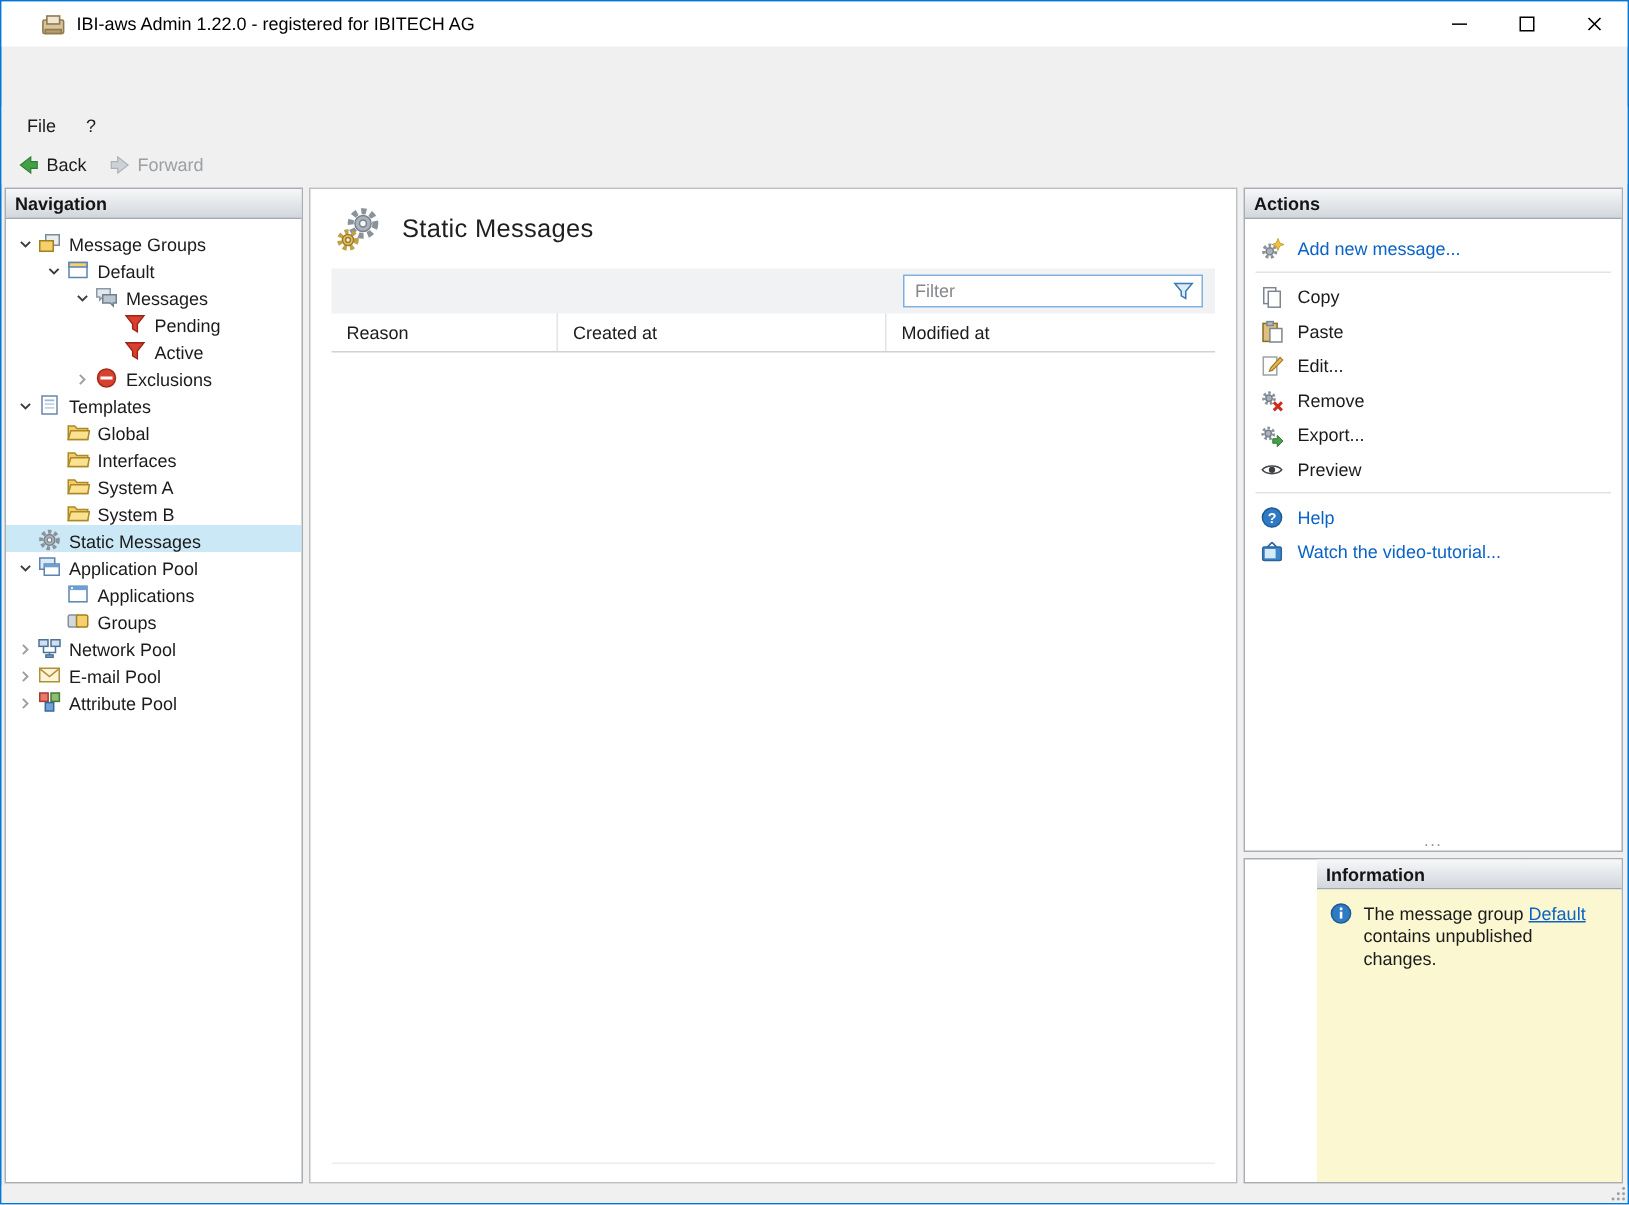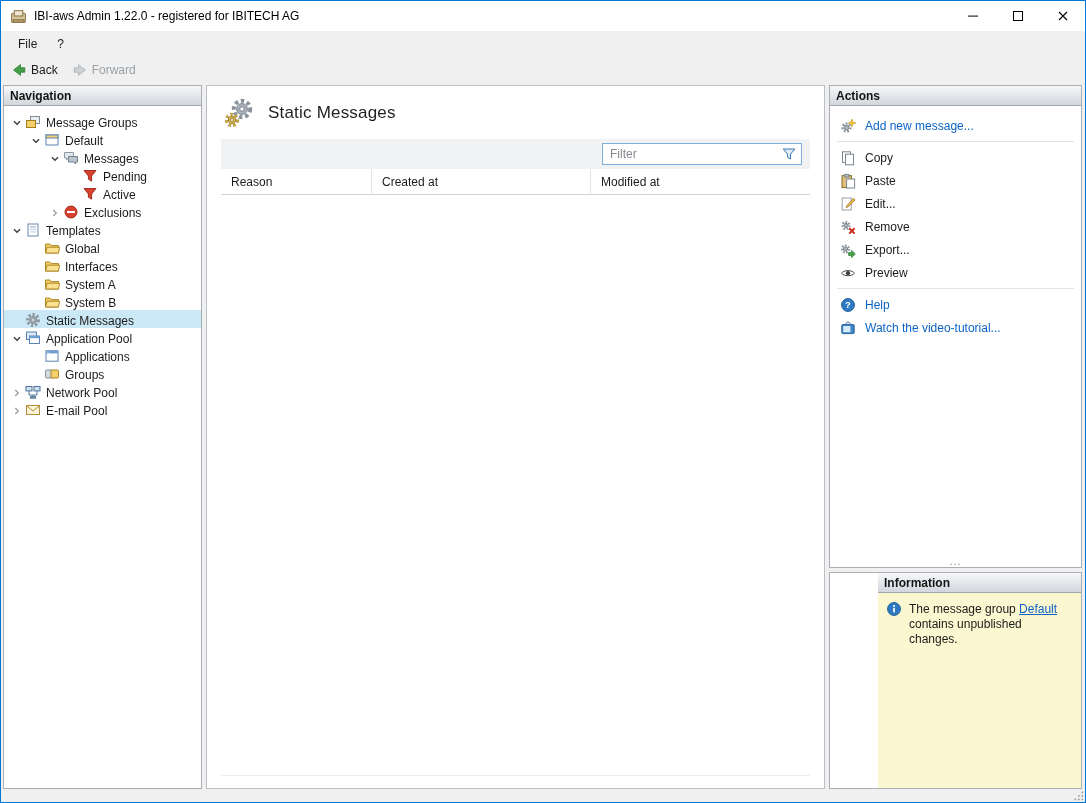--- a/index.html
+++ b/index.html
@@ -3,30 +3,30 @@
 <meta charset="utf-8">
 <style>
   * { margin:0; padding:0; box-sizing:border-box; }
   html,body { background:#d7d7d7; }
   body { font-family:"Liberation Sans", sans-serif; font-size:12px; color:#1b1b1b; }
 
   .window { width:1086px; height:803px; border:1px solid #0078d7; background:#f0f0f0;
             display:flex; flex-direction:column; position:relative; overflow:hidden; }
 
   
-  .titlebar { flex:0 0 30px; background:#fff; display:flex; align-items:center; }
+  .titlebar { flex:0 0 30px; background:#fff; display:flex; align-items:center;padding-left:17px; }
   .title-icon { width:17px; height:17px; margin:0 7px 0 9px; }
   .title-icon svg { width:17px; height:17px; display:block; }
   .title-text { font-size:12px; color:#000; }
   .win-controls { margin-left:auto; display:flex; height:100%; }
   .win-btn { width:45px; display:flex; align-items:center; justify-content:center; }
   .win-btn svg { width:16px; height:16px; display:block; }
 
   
-  .menubar { flex:0 0 26px; display:flex; align-items:center; background:#f0f0f0; padding-left:7px; }
+  .menubar { flex:0 0 26px; display:flex; align-items:center; background:#f0f0f0; padding-left:7px;margin-top:40px; }
   .menu-item { padding:4px 10px; }
   .toolbar { flex:0 0 26px; display:flex; align-items:center; background:#f0f0f0; padding-left:5px; }
   .tool-btn { display:flex; align-items:center; gap:4px; padding:3px 9px 3px 5px; }
   .tool-btn svg { width:16px; height:16px; display:block; }
   .tool-btn.disabled { color:#9aa0a6; }
 
   
   .content { flex:1; display:flex; gap:4px; padding:2px 3px 1px 2px; min-height:0; }
 
   .panel-header { flex:0 0 20px; height:20px; background:linear-gradient(#f6f7f8,#d2d7dd);
@@ -485,20 +485,33 @@
                 <use href="#s-chev-right"></use>
               </svg>
             </span>
           <span class="tree-icon">
               <svg>
                 <use href="#s-mail"></use>
               </svg>
             </span>
           <span class="tree-label">E-mail Pool</span>
         </div>
+        <div class="tree-row" style="padding-left:6px">
+          <span class="expander">
+              <svg>
+                <use href="#s-chev-right"></use>
+              </svg>
+            </span>
+          <span class="tree-icon">
+              <svg>
+                <use href="#s-attrib"></use>
+              </svg>
+            </span>
+          <span class="tree-label">Attribute Pool</span>
+        </div>
 
       </div>
     </div>
 
     <div class="main-panel">
       <div class="main-title">
         <svg>
             <use href="#s-gears-title"></use>
           </svg>
         <h1>Static Messages</h1>

